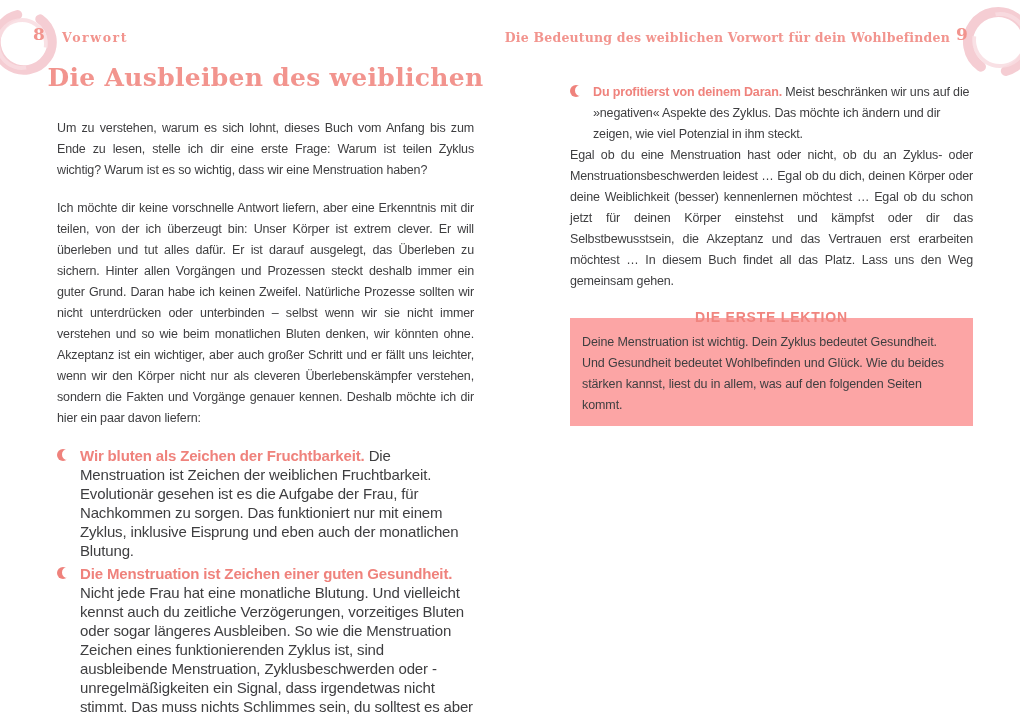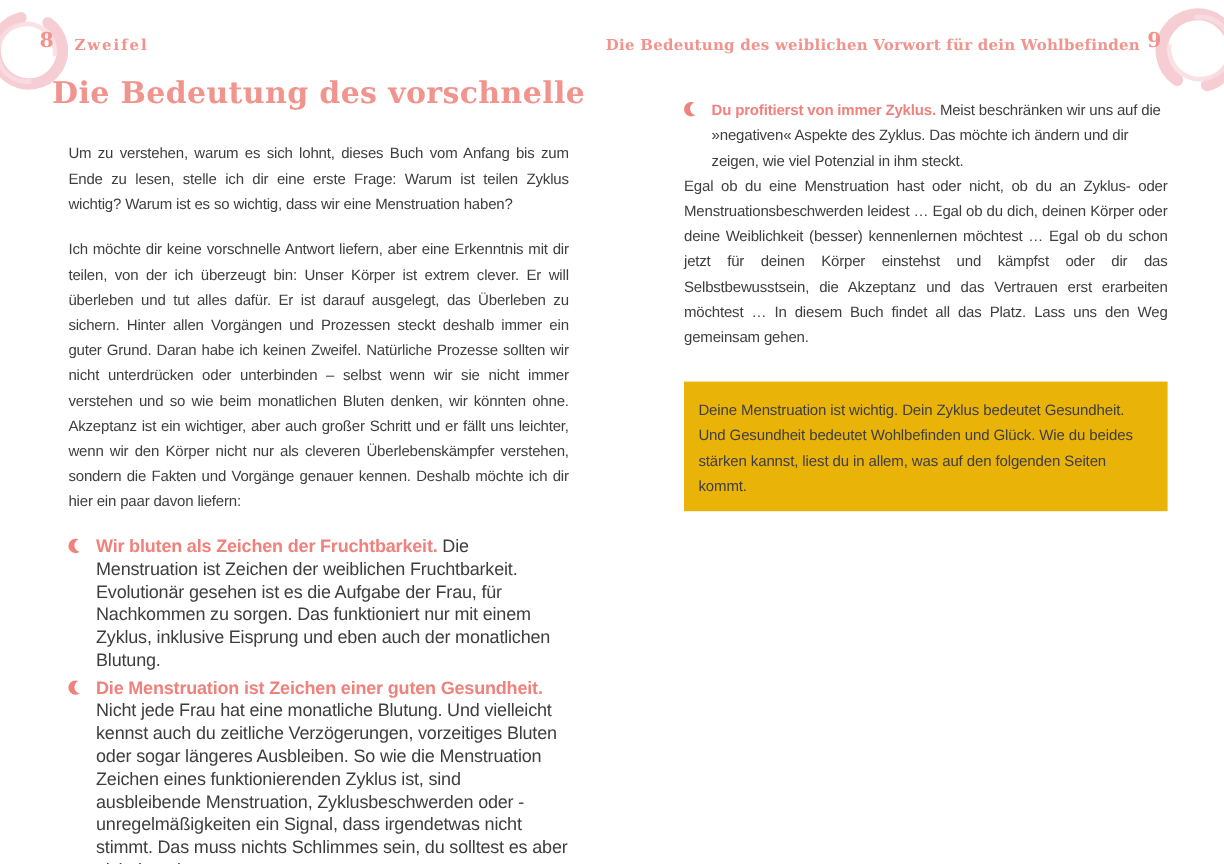--- a/index.html
+++ b/index.html
@@ -49,71 +49,72 @@
       border-radius:50%;background:#ffffff;}
   .col-right .bullet{margin-bottom:0;}
   .col-right .bullet .btext{font-size:12.5px;line-height:21px;}
 
   .col-right p.body{}
 
   
   .lesson{position:relative;margin-top:26px;}
   .lesson-heading{position:absolute;top:-9px;left:0;right:0;text-align:center;
       font-weight:bold;font-size:14px;letter-spacing:0.8px;color:#f0857f;z-index:2;}
-  .lesson-box{background:#eab308;padding:14px 12px 10px 12px;}
+  .lesson-box{background:#fca5a5;padding:14px 12px 10px 12px;}
   .lesson-box p{margin:0;font-size:12.5px;line-height:21px;letter-spacing:-0.1px;
       color:#3e3e40;}
 </style>
 </head>
 <body>
 
 <div class="spread">
 
   <svg class="ring ring-left" width="84" height="84" viewBox="0 0 84 84">
     <circle cx="38" cy="40" r="28" fill="none" stroke="#f5cdd3" stroke-width="9.5" stroke-linecap="round" stroke-dasharray="152 24" transform="rotate(-55 38 40)"></circle>
     <circle cx="36" cy="42" r="24" fill="none" stroke="#f8dce0" stroke-width="4" opacity="0.85" stroke-dasharray="120 32" transform="rotate(80 36 42)"></circle>
   </svg>
   <svg class="ring ring-right" width="96" height="96" viewBox="0 0 96 96">
     <circle cx="50" cy="48" r="30" fill="none" stroke="#f5cdd3" stroke-width="10" stroke-linecap="round" stroke-dasharray="162 26" transform="rotate(125 50 48)"></circle>
     <circle cx="52" cy="46" r="26" fill="none" stroke="#f8dce0" stroke-width="4" opacity="0.85" stroke-dasharray="130 34" transform="rotate(-100 52 46)"></circle>
   </svg>
 
   <div class="pagenum pagenum-left">8</div>
-  <div class="running-title running-title-left">Zweifel</div>
+  <div class="running-title running-title-left">Vorwort</div>
   <div class="running-title running-title-right">Die Bedeutung des weiblichen Vorwort für dein Wohlbefinden</div>
   <div class="pagenum pagenum-right">9</div>
 
   <div class="col col-left">
     <h1 class="chapter-title">
-      <span class="tline">Die Bedeutung des vorschnelle</span>
+      <span class="tline">Die Ausbleiben des weiblichen</span>
     </h1>
 
     <p class="body">Um zu verstehen, warum es sich lohnt, dieses Buch vom Anfang bis zum Ende zu lesen, stelle ich dir eine erste Frage: Warum ist teilen Zyklus wichtig? Warum ist es so wichtig, dass wir eine Menstruation haben?</p>
     <p class="body">Ich möchte dir keine vorschnelle Antwort liefern, aber eine Erkenntnis mit dir teilen, von der ich überzeugt bin: Unser Körper ist extrem clever. Er will überleben und tut alles dafür. Er ist darauf ausgelegt, das Überleben zu sichern. Hinter allen Vorgängen und Prozessen steckt deshalb immer ein guter Grund. Daran habe ich keinen Zweifel. Natürliche Prozesse sollten wir nicht unterdrücken oder unterbinden – selbst wenn wir sie nicht immer verstehen und so wie beim monatlichen Bluten denken, wir könnten ohne. Akzeptanz ist ein wichtiger, aber auch großer Schritt und er fällt uns leichter, wenn wir den Körper nicht nur als cleveren Überlebenskämpfer verstehen, sondern die Fakten und Vorgänge genauer kennen. Deshalb möchte ich dir hier ein paar davon liefern:</p>
 
     <div class="bullets">
       <div class="bullet">
         <span class="crescent"></span>
         <p class="btext"><strong class="lead">Wir bluten als Zeichen der Fruchtbarkeit.</strong> <span>Die Menstruation ist Zeichen der weiblichen Fruchtbarkeit. Evolutionär gesehen ist es die Aufgabe der Frau, für Nachkommen zu sorgen. Das funktioniert nur mit einem Zyklus, inklusive Eisprung und eben auch der monatlichen Blutung.</span></p>
       </div>
       <div class="bullet">
         <span class="crescent"></span>
         <p class="btext"><strong class="lead">Die Menstruation ist Zeichen einer guten Gesundheit.</strong> <span>Nicht jede Frau hat eine monatliche Blutung. Und vielleicht kennst auch du zeitliche Verzögerungen, vorzeitiges Bluten oder sogar längeres Ausbleiben. So wie die Menstruation Zeichen eines funktionierenden Zyklus ist, sind ausbleibende Menstruation, Zyklusbeschwerden oder -unregelmäßigkeiten ein Signal, dass irgendetwas nicht stimmt. Das muss nichts Schlimmes sein, du solltest es aber nicht ignorieren.</span></p>
       </div>
     </div>
   </div>
 
   <div class="col col-right">
     <div class="bullet">
       <span class="crescent"></span>
-      <p class="btext"><strong class="lead">Du profitierst von immer Zyklus.</strong> <span>Meist beschränken wir uns auf die »negativen« Aspekte des Zyklus. Das möchte ich ändern und dir zeigen, wie viel Potenzial in ihm steckt.</span></p>
+      <p class="btext"><strong class="lead">Du profitierst von deinem Daran.</strong> <span>Meist beschränken wir uns auf die »negativen« Aspekte des Zyklus. Das möchte ich ändern und dir zeigen, wie viel Potenzial in ihm steckt.</span></p>
     </div>
 
     <p class="body">Egal ob du eine Menstruation hast oder nicht, ob du an Zyklus- oder Menstruationsbeschwerden leidest … Egal ob du dich, deinen Körper oder deine Weiblichkeit (besser) kennenlernen möchtest … Egal ob du schon jetzt für deinen Körper einstehst und kämpfst oder dir das Selbstbewusstsein, die Akzeptanz und das Vertrauen erst erarbeiten möchtest … In diesem Buch findet all das Platz. Lass uns den Weg gemeinsam gehen.</p>
 
     <div class="lesson">
+      <div class="lesson-heading">DIE ERSTE LEKTION</div>
       <div class="lesson-box">
         <p>Deine Menstruation ist wichtig. Dein Zyklus bedeutet Gesundheit. Und Gesundheit bedeutet Wohlbefinden und Glück. Wie du beides stärken kannst, liest du in allem, was auf den folgenden Seiten kommt.</p>
       </div>
     </div>
   </div>
 
 </div>
 
 </body></html>

